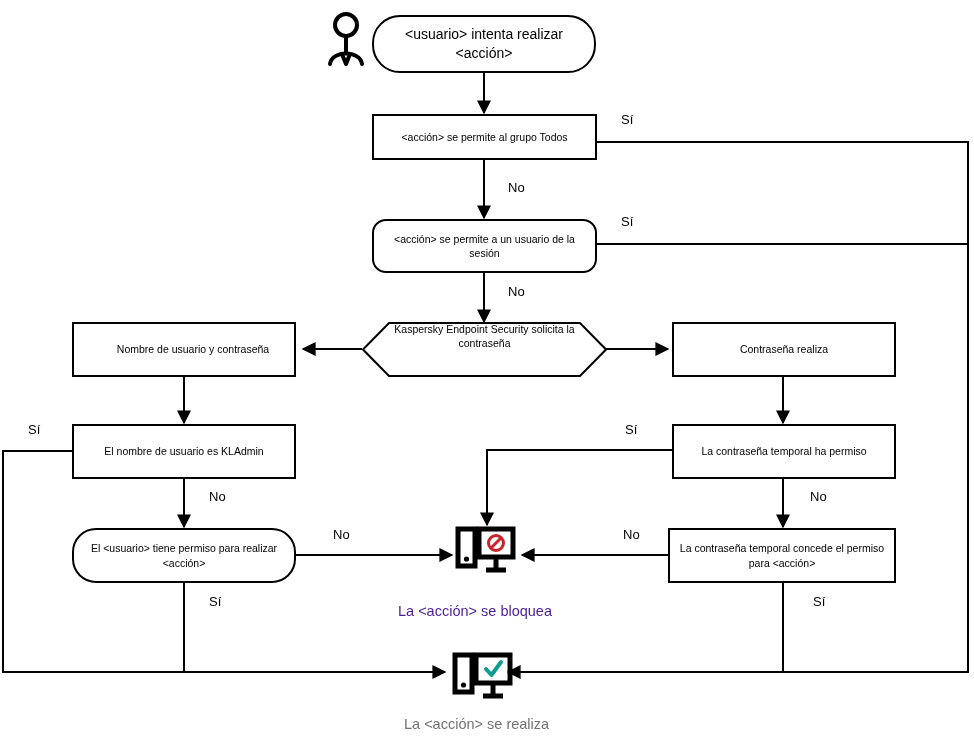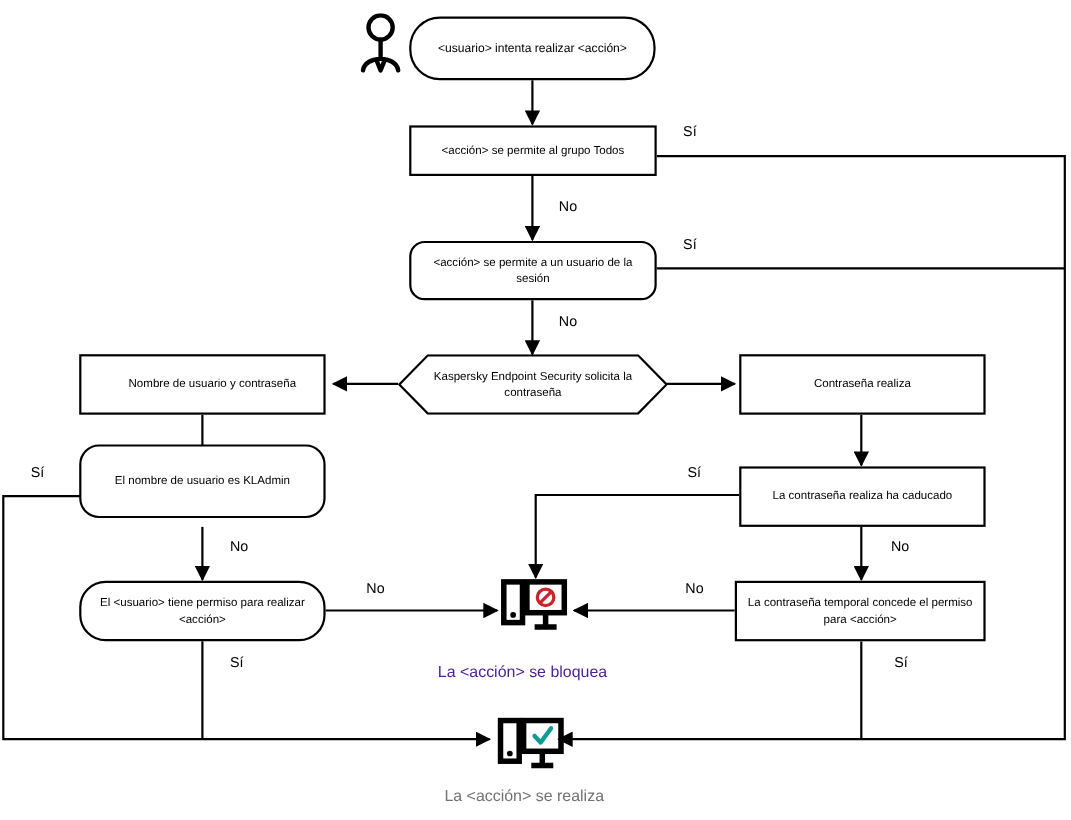--- a/index.html
+++ b/index.html
@@ -36,28 +36,28 @@
   }
   .rect {
     border: 2px solid #000000;
     font-size: 10.5px;
     line-height: 1.35;
     padding: 2px 6px;
   }
   .stadium {
     border: 2px solid #000000;
     border-radius: 28px;
-    font-size: 11px;
+    font-size: 14px;
     line-height: 1.35;
     padding: 2px 10px;
   }
   .hexwrap {
     position: absolute;
     display: flex;
-    align-items: center;
+    align-items: flex-start;
     justify-content: center;
   }
   .hexwrap .hextext {
     position: relative;
     z-index: 2;
     font-size: 10.5px;
     line-height: 1.35;
     text-align: center;
     color: #000000;
     width: 78%;
@@ -162,26 +162,26 @@
   </div>
 
   <div class="node rect" style="left:72px; top:322px; width:224px; height:55px;padding-left:24px;">
     <span>Nombre de usuario y contraseña</span>
   </div>
 
   <div class="node rect" style="left:672px; top:322px; width:224px; height:55px;">
     <span>Contraseña realiza</span>
   </div>
 
-  <div class="node rect" style="left:72px; top:404px; width:224px; height:67px;border-radius:18px;">
+  <div class="node rect" style="left:72px; top:424px; width:224px; height:55px;">
     <span>El nombre de usuario es KLAdmin</span>
   </div>
 
   <div class="node rect" style="left:672px; top:424px; width:224px; height:55px;">
-    <span>La contraseña realiza ha caducado</span>
+    <span>La contraseña temporal ha permiso</span>
   </div>
 
   <div class="node rect" style="left:72px; top:528px; width:224px; height:55px;border-radius:24px;">
     <span>El &lt;usuario&gt; tiene permiso para realizar &lt;acción&gt;</span>
   </div>
 
   <div class="node rect" style="left:668px; top:528px; width:228px; height:55px;">
     <span>La contraseña temporal concede el permiso para &lt;acción&gt;</span>
   </div>
 

